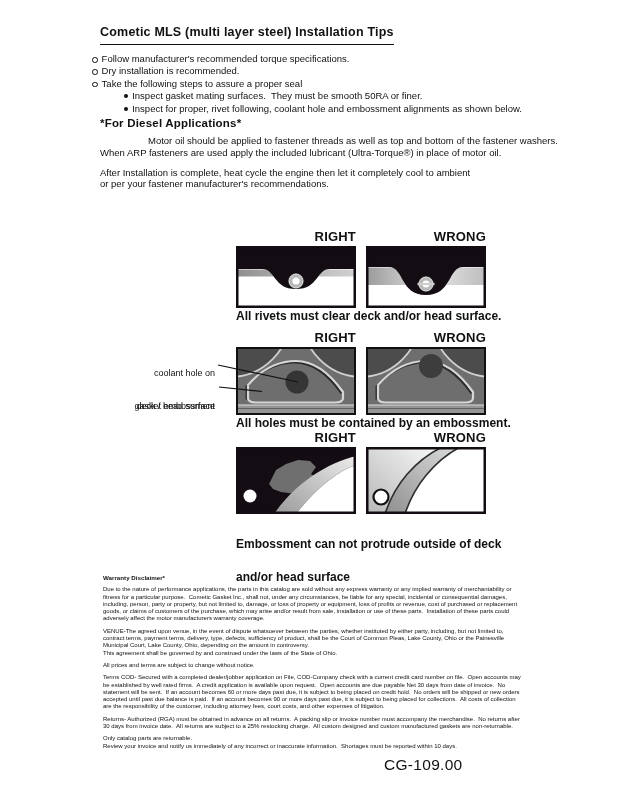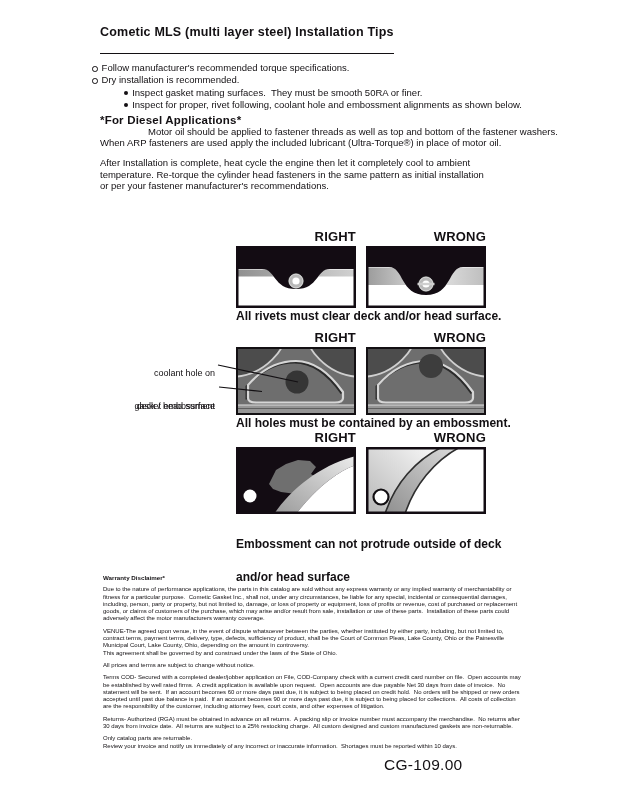--- a/index.html
+++ b/index.html
@@ -5,31 +5,31 @@
   html,body{margin:0;padding:0;background:#e9e9e9;}
   .page{
     position:relative;width:618px;height:800px;background:#ffffff;
     font-family:"Liberation Sans",sans-serif;color:#131013;overflow:hidden;
     margin:0 auto;
   }
   
   .content{position:absolute;left:100px;top:22px;width:490px;}
   .title{
     display:inline-block;font-size:12.5px;font-weight:bold;letter-spacing:.2px;
-    border-bottom:1.6px solid #131013;padding-bottom:14px;margin-bottom:8px;white-space:pre;
+    border-bottom:1.6px solid #131013;padding-bottom:5px;margin-bottom:8px;white-space:pre;
   }
   .brow{display:flex;align-items:flex-start;height:12.4px;}
   .brow span.btxt{font-size:9.5px;white-space:pre;line-height:12.4px;}
   .bmark{flex:0 0 auto;display:inline-block;margin:4px 4px 0 0;}
   .bmark.open{width:3.6px;height:3.6px;border:1px solid #131013;border-radius:50%;margin-left:-8px;}
   .bmark.solid{width:4.2px;height:4.2px;background:#131013;border-radius:50%;}
   .brow.sub{margin-left:24px;}
   .diesel-h{font-size:11.5px;font-weight:bold;margin-top:2px;letter-spacing:.2px;}
   .bodyline{font-size:9.5px;line-height:11.6px;white-space:pre;}
-  .ptop{padding-left:48px;}
+  .ptop{margin-top:6px;padding-left:48px;}
   .pgap{margin-top:8.5px;}
   
   .diag{position:absolute;left:236px;width:250px;}
   .dlabels{display:flex;width:250px;margin-bottom:2px;}
   .dlabels span{flex:0 0 120px;text-align:right;font-size:13px;font-weight:bold;letter-spacing:.2px;}
   .dlabels span + span{margin-left:10px;}
   .panels{display:flex;}
   .panels svg{flex:0 0 auto;display:block;}
   .panels svg + svg{margin-left:10px;}
   .dcaption{font-size:12px;font-weight:bold;margin-top:3px;white-space:pre;line-height:11px;}
@@ -52,38 +52,41 @@
     <div class="title">Cometic MLS (multi layer steel) Installation Tips</div>
 
     <div class="brow">
       <span class="bmark open"></span>
       <span class="btxt">Follow manufacturer's recommended torque specifications.</span>
     </div>
     <div class="brow">
       <span class="bmark open"></span>
       <span class="btxt">Dry installation is recommended.</span>
     </div>
+    <div class="brow">
+      <span class="bmark open"></span>
+      <span class="btxt">Take the following steps to assure a proper seal</span>
+    </div>
     <div class="brow sub">
       <span class="bmark solid"></span>
       <span class="btxt">Inspect gasket mating surfaces.  They must be smooth 50RA or finer.</span>
     </div>
     <div class="brow sub">
       <span class="bmark solid"></span>
       <span class="btxt">Inspect for proper, rivet following, coolant hole and embossment alignments as shown below.</span>
     </div>
 
     <div class="diesel-h">*For Diesel Applications*</div>
 
     <div>
       <div class="bodyline ptop">Motor oil should be applied to fastener threads as well as top and bottom of the fastener washers.</div>
       <div class="bodyline">When ARP fasteners are used apply the included lubricant (Ultra-Torque®) in place of motor oil.</div>
     </div>
     <div>
       <div class="bodyline pgap">After Installation is complete, heat cycle the engine then let it completely cool to ambient</div>
-      <div class="bodyline">temperature. Re-torque the cylinder head fasteners in the same pattern as initial installation</div>
       <div class="bodyline">or per your fastener manufacturer's recommendations.</div>
     </div>
   </div>
 
   <div class="diag" style="top:229px">
     <div class="dlabels">
       <span>RIGHT</span>
       <span>WRONG</span>
     </div>
     <div class="panels">

